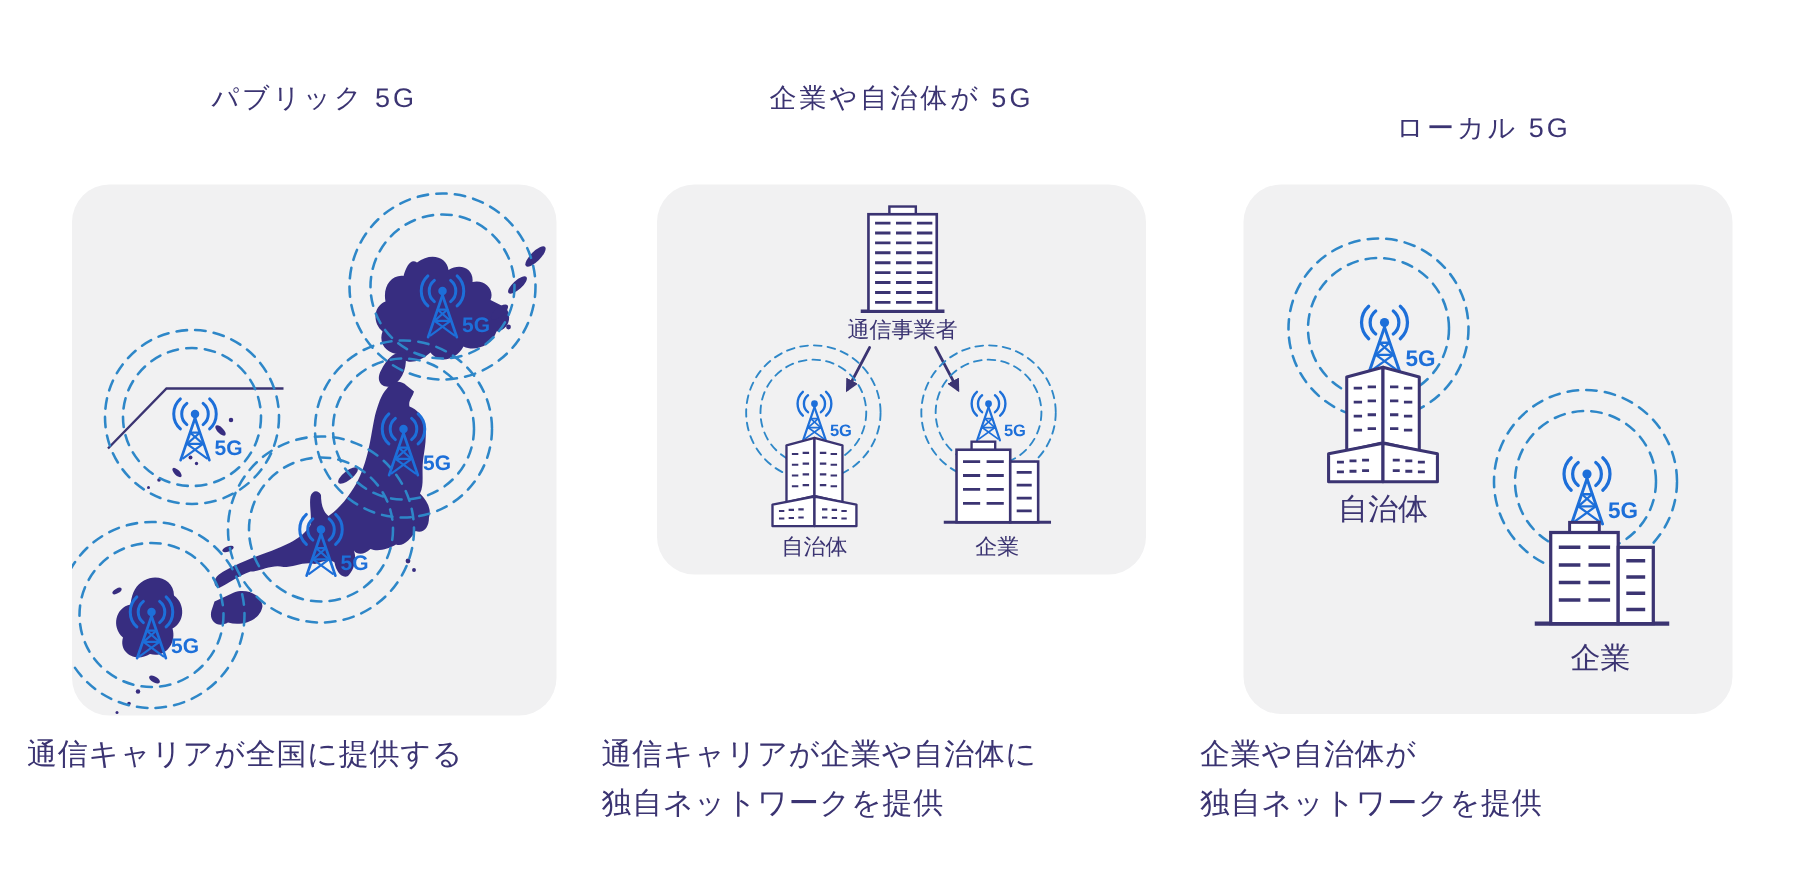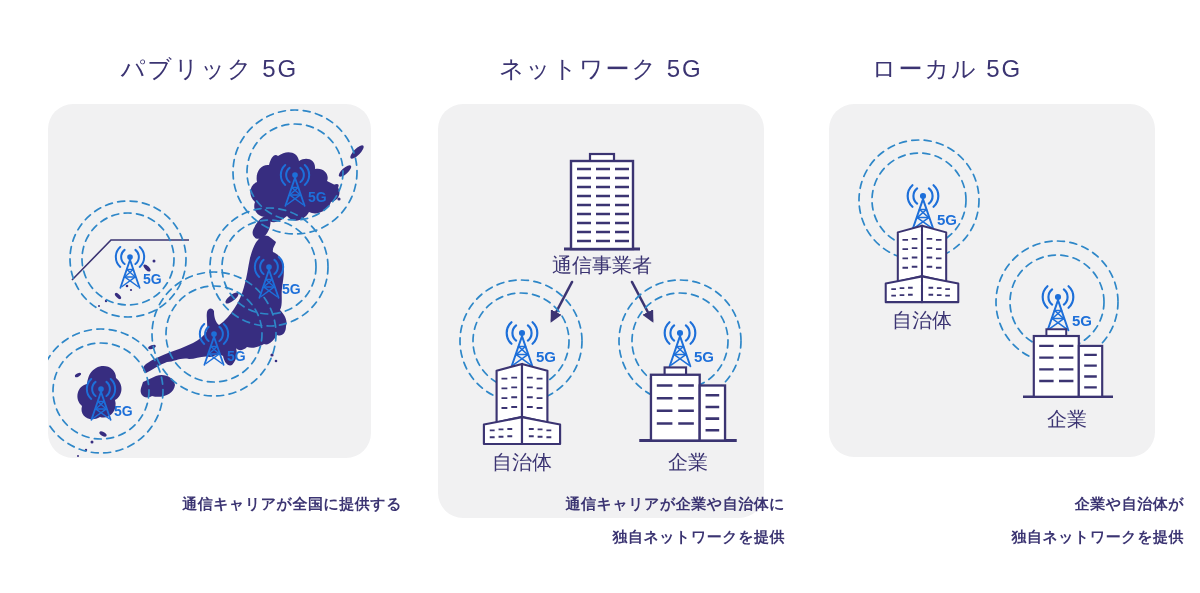--- a/index.html
+++ b/index.html
@@ -7,32 +7,32 @@
     --map-fill:#372d80;
     --tower-blue:#1d6fd9;
     --coverage-blue:#2e87c8;
     --panel-bg:#f1f1f2;
     --page-bg:#ffffff;
   }
   *{margin:0;padding:0;box-sizing:border-box;}
   html,body{width:1200px;height:593px;background:var(--page-bg);
     font-family:"Liberation Sans","DejaVu Sans",sans-serif;overflow:hidden;}
   .stage{position:relative;width:1200px;height:593px;background:var(--page-bg);}
-  .title{position:absolute;top:53px;text-align:center;font-size:24px;
+  .title{position:absolute;top:53px;text-align:center;font-size:18px;
     letter-spacing:2px;font-weight:500;color:var(--ink);white-space:nowrap;}
   #title-public{left:48px;width:323px;}
   #title-private{left:438px;width:326px;}
-  #title-local{left:784px;width:326px;}
-  .panel{position:absolute;top:104px;background:var(--panel-bg);border-radius:25px;}
+  #title-local{left:826px;width:326px;margin-top:20px;}
+  .panel{position:absolute;top:123px;background:var(--panel-bg);border-radius:25px;}
   #panel-public{left:48px;width:323px;height:354px;}
-  #panel-private{left:438px;width:326px;height:414px;}
+  #panel-private{left:438px;width:326px;height:260px;}
   #panel-local{left:829px;width:326px;height:353px;}
   .panel svg{display:block;width:100%;height:100%;}
-  .caption{position:absolute;top:487px;text-align:right;font-size:15px;
-    line-height:33px;letter-spacing:.5px;font-weight:700;color:var(--ink);}
+  .caption{position:absolute;top:487px;text-align:left;font-size:20px;
+    line-height:33px;letter-spacing:.5px;font-weight:400;color:var(--ink);}
   #caption-public{left:18px;width:384px;}
   #caption-private{left:401px;width:384px;}
   #caption-local{left:800px;width:384px;}
   .cov{fill:none;stroke:var(--coverage-blue);stroke-width:1.7;stroke-dasharray:7 5.5;stroke-linecap:round;}
   .g5{font-weight:700;font-size:14px;fill:var(--tower-blue);font-family:inherit;}
   .g5big{font-size:15px;}
   .lbl{font-size:20px;fill:var(--ink);font-weight:500;font-family:inherit;text-anchor:middle;}
   .arrow{stroke:var(--ink);stroke-width:2.6;stroke-linecap:round;}
   .inset-line{fill:none;stroke:var(--ink);stroke-width:1.6;stroke-linejoin:miter;}
   .map{fill:var(--map-fill);stroke:none;}
@@ -114,21 +114,21 @@
             <path d="M18,47h16 M40,47h16"></path>
             <path d="M18,60h16 M40,60h16"></path>
             <path d="M68,31h14 M68,43h14 M68,55h14 M68,67h14"></path>
           </g>
         </g>
       </symbol>
     </defs>
   </svg>
 
   <div class="title" id="title-public">パブリック 5G</div>
-  <div class="title" id="title-private">ネットワーク 5G</div>
+  <div class="title" id="title-private">企業や自治体が 5G</div>
   <div class="title" id="title-local">ローカル 5G</div>
 
   <div class="panel" id="panel-public">
     <svg viewBox="0 0 323 354">
 
       <g class="map">
 
         <path d="M230,52 C239,45 250,48 251,57 C259,52 268,56 267,65 C275,63 282,70 279,77 L289,82
                  C294,88 291,97 283,98 C280,107 269,112 261,108 C256,117 245,120 239,112
                  C231,119 222,121 218,113 C210,113 204,106 207,98 C200,92 201,81 209,78

